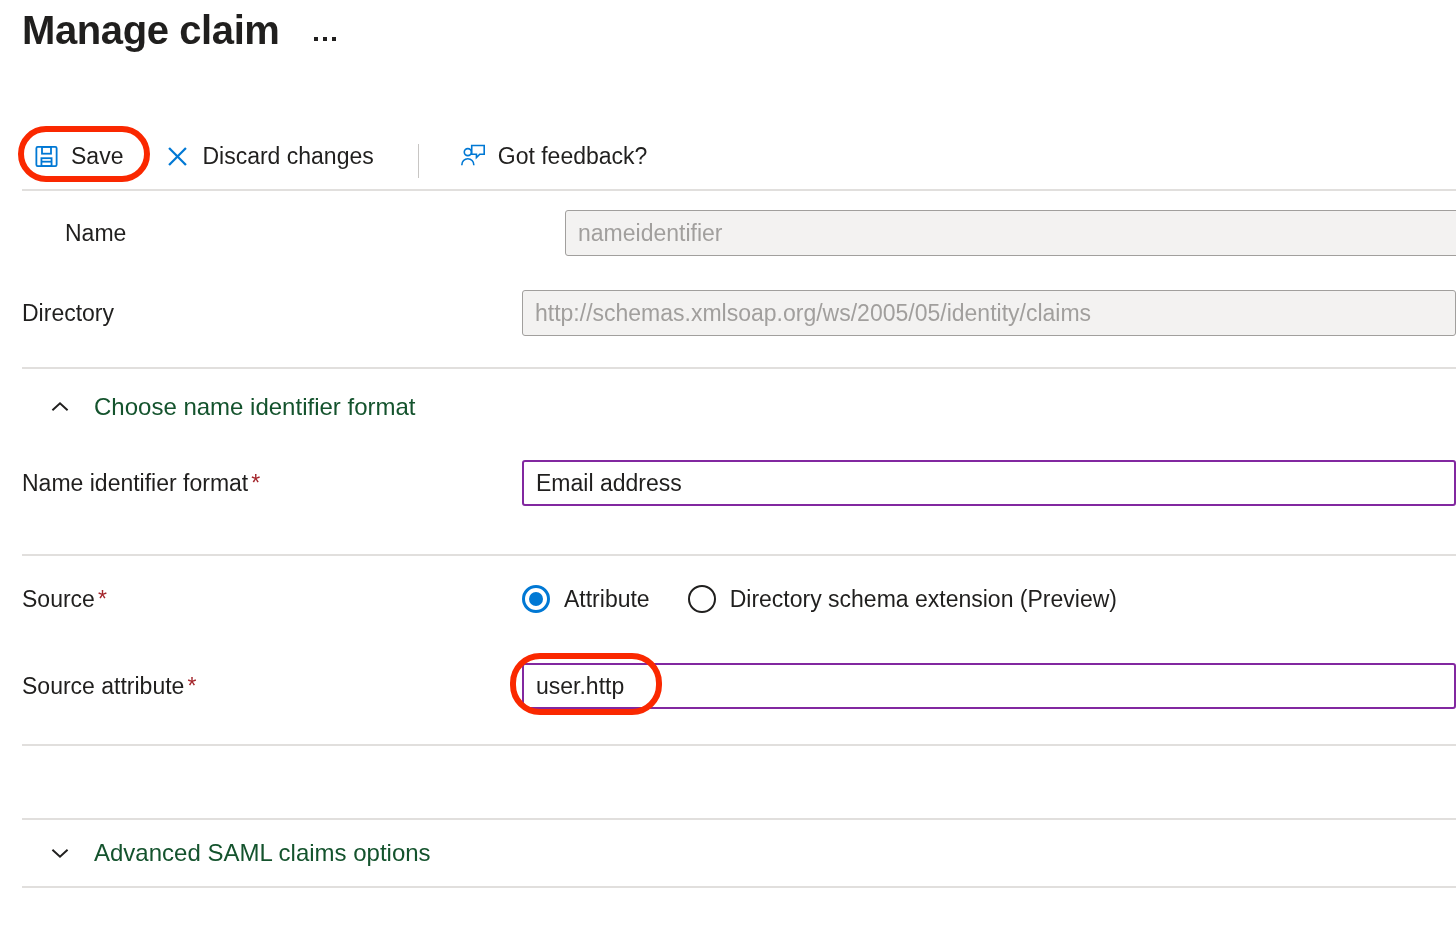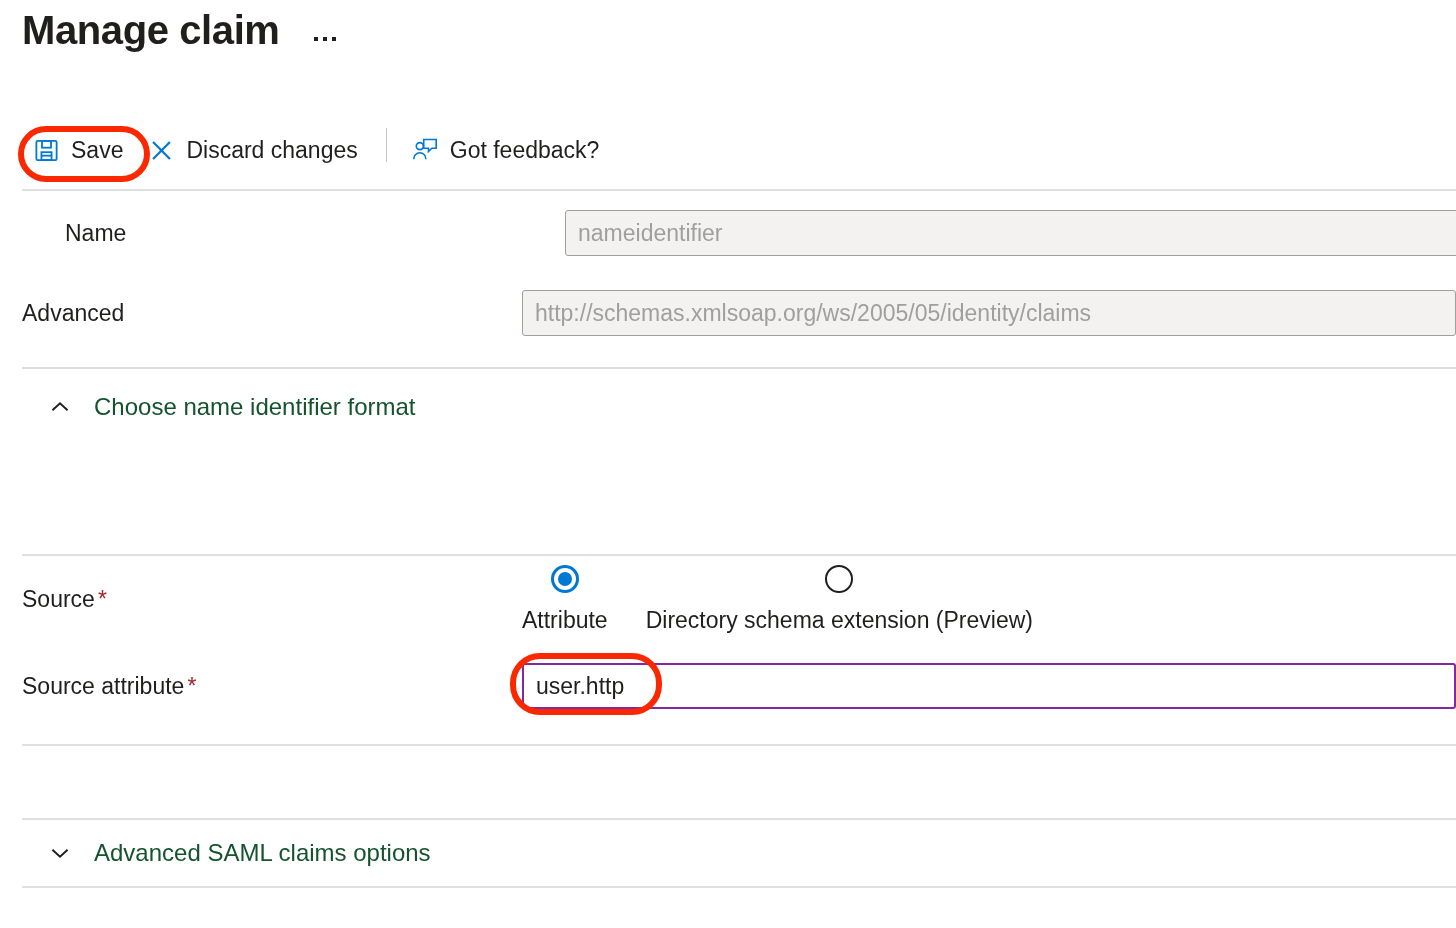--- a/index.html
+++ b/index.html
@@ -27,21 +27,21 @@
     display: flex; align-items: flex-end; gap: 5px;
     padding: 8px 4px 6px 4px; cursor: pointer; margin-top: 16px;
   }
   .ellipsis-btn i {
     display: block; width: 4px; height: 4px; background: #201f1e;
   }
 
   
   .toolbar {
     position: absolute; left: 22px; top: 128px;
-    display: flex; align-items: flex-start; height: 50px;
+    display: flex; align-items: flex-end; height: 50px; gap: 16px;
   }
   .cmd {
     display: flex; align-items: center; gap: 11px;
     height: 44px; padding: 0 14px 0 10px;
     cursor: pointer; white-space: nowrap;
     font-size: 23px; color: #201f1e;
   }
   .cmd .glyph { display: flex; align-items: center; justify-content: center; width: 28px; height: 28px; }
   .cmd-sep {
     width: 1px; height: 34px; background: #c8c6c4; margin: 0 14px;
@@ -89,21 +89,21 @@
   .section-head {
     position: absolute; left: 22px; width: 1434px; height: 58px;
     display: flex; align-items: center; gap: 20px;
     cursor: pointer; padding-left: 24px;
   }
   .chev { width: 28px; height: 28px; display: flex; align-items: center; justify-content: center; }
   .section-title { font-size: 24px; color: #14532d; white-space: nowrap; }
 
   
   .radio-group { flex: 1 1 auto; display: flex; align-items: center; gap: 38px; }
-  .radio-opt { display: flex; align-items: center; gap: 14px; cursor: pointer; white-space: nowrap; flex-direction: column; }
+  .radio-opt { display: flex; align-items: center; gap: 14px; cursor: pointer; white-space: nowrap; }
   .radio {
     width: 28px; height: 28px; border-radius: 50%;
     border: 2px solid #201f1e; background: #fff;
     display: flex; align-items: center; justify-content: center;
     flex: 0 0 28px;
   }
   .radio.on { border-color: #0078d4; border-width: 3px; }
   .radio.on::after {
     content: ""; display: block; width: 14px; height: 14px;
     border-radius: 50%; background: #0078d4;
@@ -174,37 +174,45 @@
   <div class="toolbar-underline"></div>
 
   <div class="row" style="top:210px; height:46px;margin-left:43px;">
     <div class="row-label">Name</div>
     <div class="field disabled">
       <span>nameidentifier</span>
     </div>
   </div>
 
   <div class="row" style="top:290px; height:46px;">
-    <div class="row-label">Advanced</div>
+    <div class="row-label">Directory</div>
     <div class="field disabled">
       <span>http://schemas.xmlsoap.org/ws/2005/05/identity/claims</span>
     </div>
   </div>
 
   <div class="divider" style="top:367px;"></div>
 
   <div class="section-head" style="top:378px;">
     <span class="chev">
       <svg width="26" height="26" viewBox="0 0 24 24" stroke="#201f1e" stroke-width="1.8" fill="none">
         <polyline points="5,15 12,8.5 19,15"></polyline>
       </svg>
     </span>
     <span class="section-title">Choose name identifier format</span>
   </div>
 
+  <div class="row" style="top:459px; height:48px;">
+    <div class="row-label">
+      <span>Name identifier format</span><span class="req">*</span>
+    </div>
+    <div class="field active">
+      <span>Email address</span>
+    </div>
+  </div>
 
   <div class="divider" style="top:554px;"></div>
 
   <div class="row" style="top:576px; height:46px;">
     <div class="row-label">
       <span>Source</span><span class="req">*</span>
     </div>
     <div class="radio-group">
       <label class="radio-opt">
         <span class="radio on"></span>

